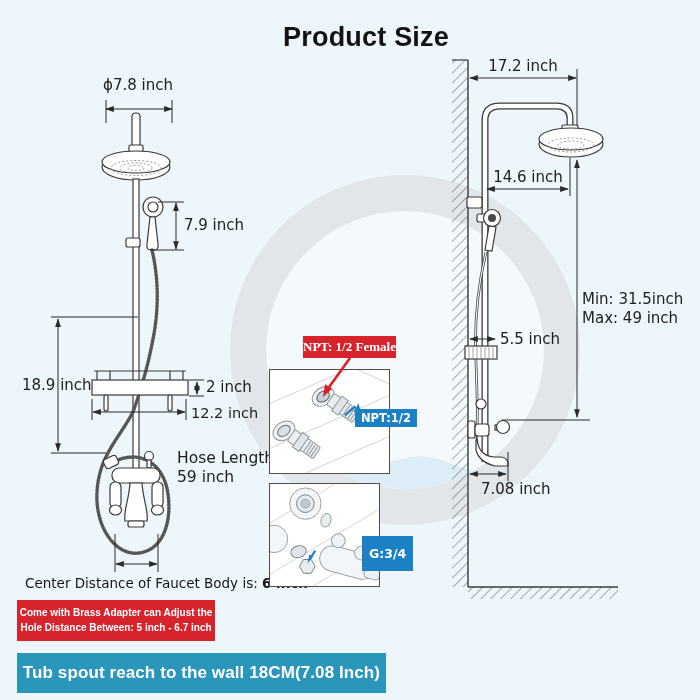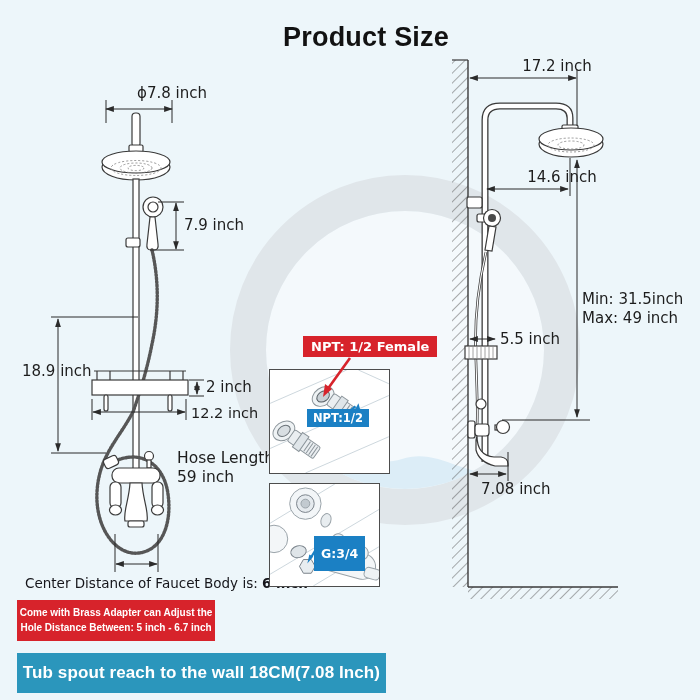--- a/index.html
+++ b/index.html
@@ -2,30 +2,30 @@
 <html><head>
 <meta charset="utf-8">
 <style>
   html,body{margin:0;padding:0;}
   .stage{position:relative;width:700px;height:700px;background:#edf6fa;overflow:hidden;
          font-family:"DejaVu Sans","Liberation Sans",sans-serif;}
   .layer{position:absolute;left:0;top:0;width:700px;height:700px;}
   .page-title{position:absolute;left:0;top:22px;width:700px;text-align:center;
     font-family:"Liberation Sans",sans-serif;font-size:27px;font-weight:800;color:#121212;letter-spacing:.2px;margin-left:16px;}
   .dim{position:absolute;font-size:15px;color:#1d1d1d;white-space:nowrap;line-height:1.25;}
-  .dim.center{text-align:center;padding-left:34px;}
+  .dim.center{text-align:center;}
   .dim.small{font-size:14.5px;}
   .two-line{white-space:normal;}
   .caption{position:absolute;left:25px;top:575px;font-size:13.5px;color:#15151a;white-space:nowrap;}
   .caption b{font-weight:700;}
   .inset{position:absolute;background:#fff;border:1.6px solid #4d4d4d;box-sizing:border-box;z-index:12;}
   .inset svg{display:block;width:100%;height:100%;}
   .tag{position:absolute;color:#fff;z-index:22;white-space:nowrap;}
-  .tag.red{background:#d7232b;font-size:13px;font-weight:600;padding:3px 8px;}
-  .tag.blue{background:#1b80c4;font-size:11.5px;font-weight:600;padding:2px 6px;}
+  .tag.red{background:#d7232b;font-size:13px;font-weight:600;padding:3px 0;font-family:Liberation Serif, serif;}
+  .tag.blue{background:#1b80c4;font-size:11.5px;font-weight:600;padding:2px 6px;margin-left:48px;}
   .tag.blue.g{font-size:12.5px;padding:10px 7px;}
   .banner{position:absolute;color:#fff;display:flex;flex-direction:column;align-items:center;
     justify-content:center;text-align:center;z-index:22;font-family:"Liberation Sans",sans-serif;}
   .banner.red{left:17px;top:600px;width:198px;height:41px;background:#d7232b;
     font-size:10px;font-weight:600;line-height:1.45;}
   .banner.red b{font-weight:800;}
   .banner.blue{left:17px;top:653px;width:369px;height:40px;background:#2b96bc;
     font-size:17px;font-weight:700;letter-spacing:.1px;}
   .artsvg{position:absolute;left:0;top:0;z-index:5;}
   .overlay{position:absolute;left:0;top:0;z-index:30;pointer-events:none;}
@@ -169,23 +169,23 @@
       <line x1="577" y1="160" x2="577" y2="417" marker-start="url(#ah)" marker-end="url(#ah)"></line>
       <line x1="502" y1="420" x2="590" y2="420"></line>
       <line x1="470" y1="339" x2="495" y2="339" marker-start="url(#ah)" marker-end="url(#ah)"></line>
       <line x1="508" y1="452" x2="508" y2="481"></line>
       <line x1="470" y1="474" x2="506" y2="474" marker-start="url(#ah)" marker-end="url(#ah)"></line>
     </g>
   </svg>
 
   <div class="page-title">Product Size</div>
 
-  <div class="dim center" style="left:100px;top:84px;width:76px;">ϕ7.8 inch</div>
+  <div class="dim center" style="left:100px;top:76px;width:76px;">ϕ7.8 inch</div>
   <div class="dim" style="left:184px;top:216px;">7.9 inch</div>
-  <div class="dim" style="left:22px;top:362px;">18.9 inch</div>
+  <div class="dim" style="left:22px;top:376px;">18.9 inch</div>
   <div class="dim" style="left:206px;top:378px;">2 inch</div>
   <div class="dim small" style="left:191px;top:404px;">12.2 inch</div>
   <div class="dim two-line" style="left:177px;top:449px;font-size:15.5px;">
     <span>Hose Length:</span><br>
     <span>59 inch</span>
   </div>
 
   <div class="dim center" style="left:467px;top:57px;width:112px;">17.2 inch</div>
   <div class="dim center" style="left:482px;top:168px;width:92px;">14.6 inch</div>
   <div class="dim two-line" style="left:582px;top:290px;">

